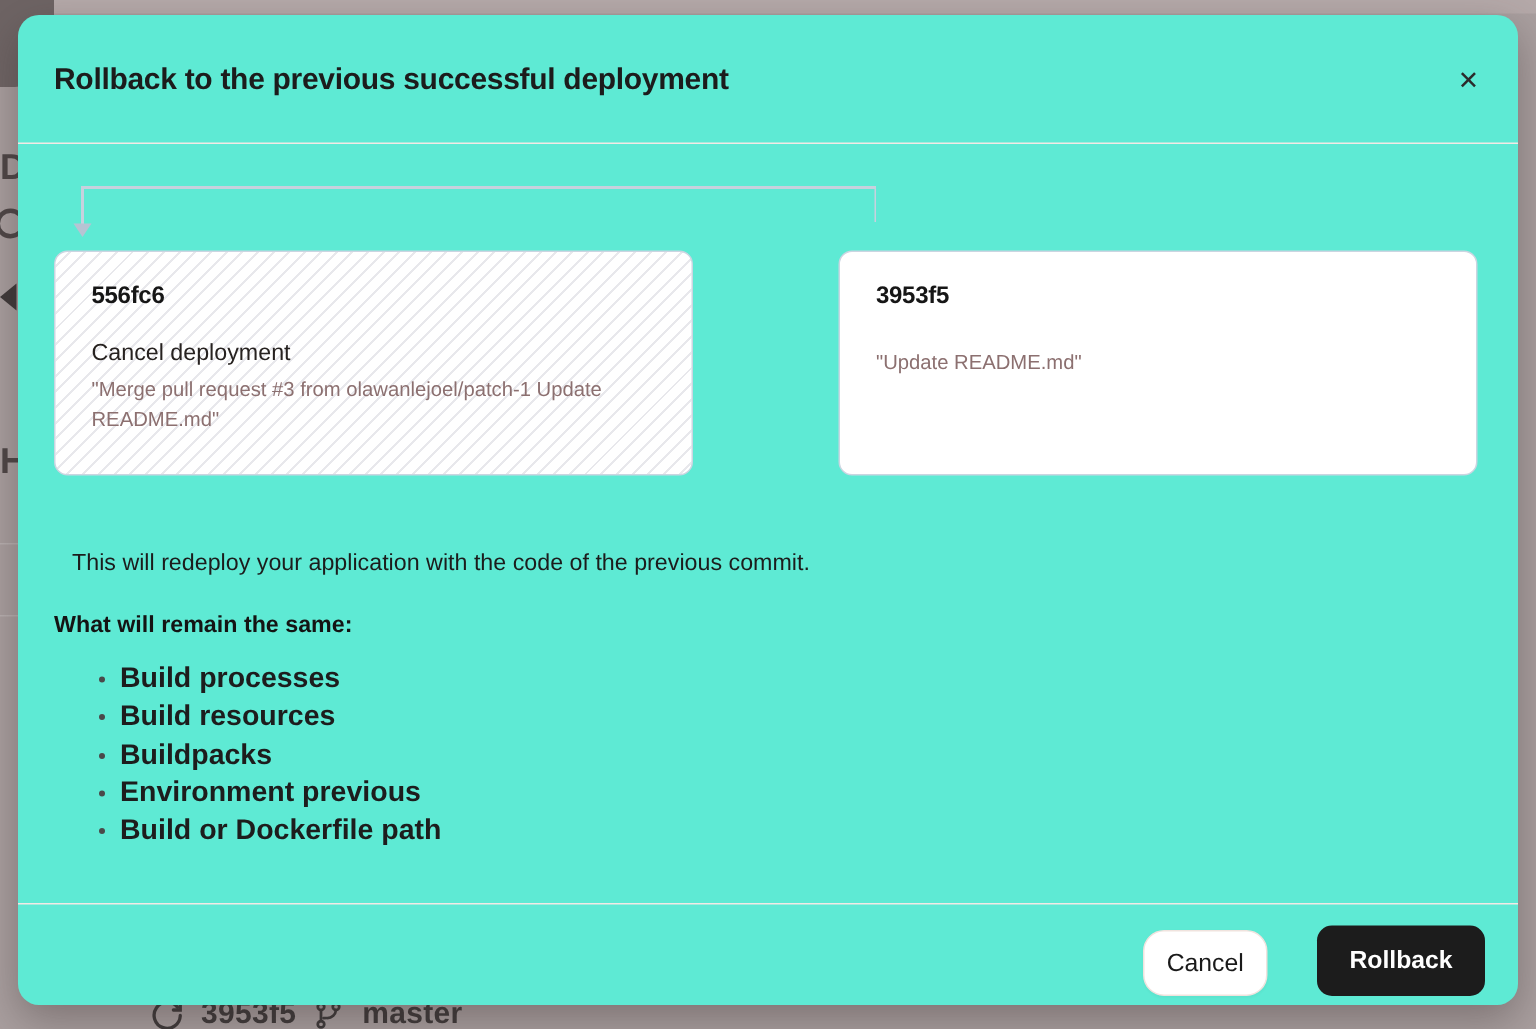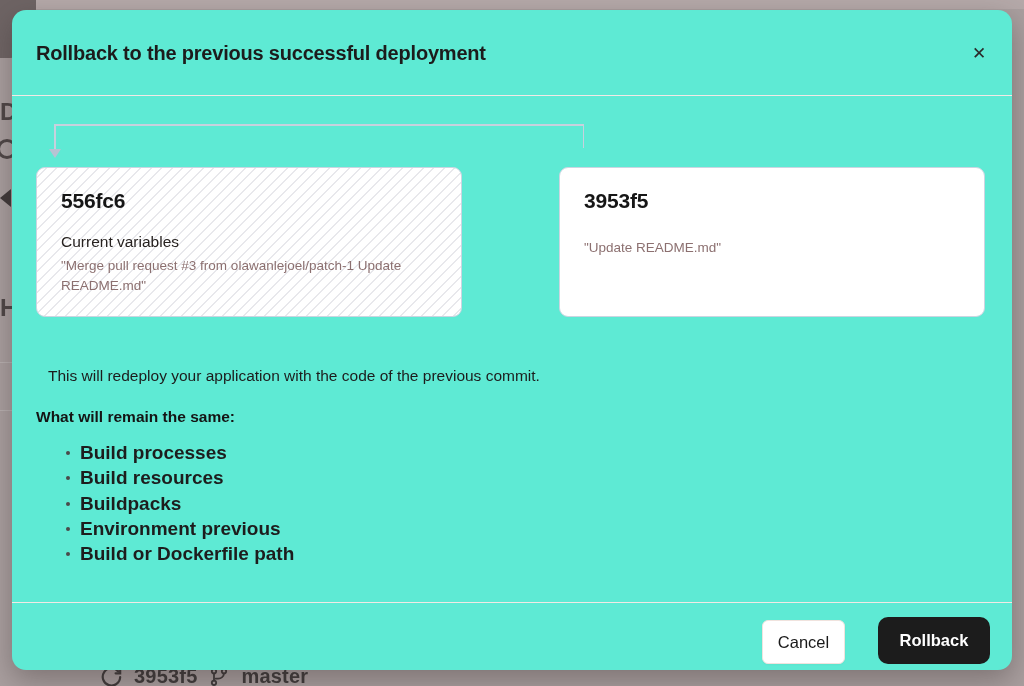--- a/index.html
+++ b/index.html
@@ -52,34 +52,34 @@
     border:1.5px solid #cbd5e1;border-radius:9px;background:#fff;
     padding:21px 24px;
   }
   .card.current{
     left:24px;
     background:
       repeating-linear-gradient(135deg, rgba(0,0,0,0) 0px, rgba(0,0,0,0) 6px, #e8e8ec 6px, #e8e8ec 7.4px),
       #ffffff;
   }
   .card.previous{left:547px;}
-  .card-hash{margin:0 0 20px 0;font-size:21px;font-weight:700;color:#161616;letter-spacing:-.2px;}
+  .card-hash{margin:0 0 20px 0;font-size:16px;font-weight:700;color:#161616;letter-spacing:-.2px;}
   .card.previous .card-hash{margin-bottom:25px;}
   .card-sub{margin:0 0 5px 0;font-size:15.5px;color:#272220;}
   .card-quote{margin:0;font-size:13.5px;line-height:1.46;color:#8c7070;max-width:380px;}
   
   .body-text{position:absolute;left:24px;top:345px;margin:12px;font-size:15.5px;color:#1c1c1c;}
   .list-heading{position:absolute;left:24px;top:398px;margin:0;font-size:15.5px;font-weight:700;color:#141414;}
   .same-list{position:absolute;left:24px;top:430px;margin:0;padding:0;list-style:none;}
   .same-list li{position:relative;padding-left:44px;font-size:19px;line-height:25.3px;color:#1d1d1d;font-weight:bold;}
   .same-list li::before{content:"";position:absolute;left:30px;top:11px;width:4px;height:4px;border-radius:50%;background:#4a4a4a;}
   
   .cancel-btn{
     position:absolute;left:750px;top:610px;width:83px;height:44px;
-    background:#fff;border:1px solid #f0e3de;border-radius:6px;
+    background:#fff;border:1px solid #f0e3de;border-radius:14px;
     font-family:inherit;font-size:16.5px;color:#1a1a1a;cursor:pointer;
     box-shadow:0 1px 2px rgba(0,0,0,.03);
   }
   .rollback-btn{
     position:absolute;left:866px;top:607px;width:112px;height:47px;
     background:#1c1c1c;border:none;border-radius:10px;
     font-family:inherit;font-size:16.5px;font-weight:600;color:#ffffff;cursor:pointer;
   }
 </style>
 </head>
@@ -124,21 +124,21 @@
     <button class="close-btn">✕</button>
     <div class="hdiv header"></div>
 
     <div class="conn-h"></div>
     <div class="conn-v-left"></div>
     <div class="conn-v-right"></div>
     <div class="conn-arrow"></div>
 
     <div class="card current">
       <p class="card-hash">556fc6</p>
-      <p class="card-sub">Current variables</p>
+      <p class="card-sub">Cancel deployment</p>
       <p class="card-quote">"Merge pull request #3 from olawanlejoel/patch-1 Update README.md"</p>
     </div>
 
     <div class="card previous">
       <p class="card-hash">3953f5</p>
       <p class="card-quote">"Update README.md"</p>
     </div>
 
     <p class="body-text">This will redeploy your application with the code of the previous commit.</p>
     <p class="list-heading">What will remain the same:</p>

